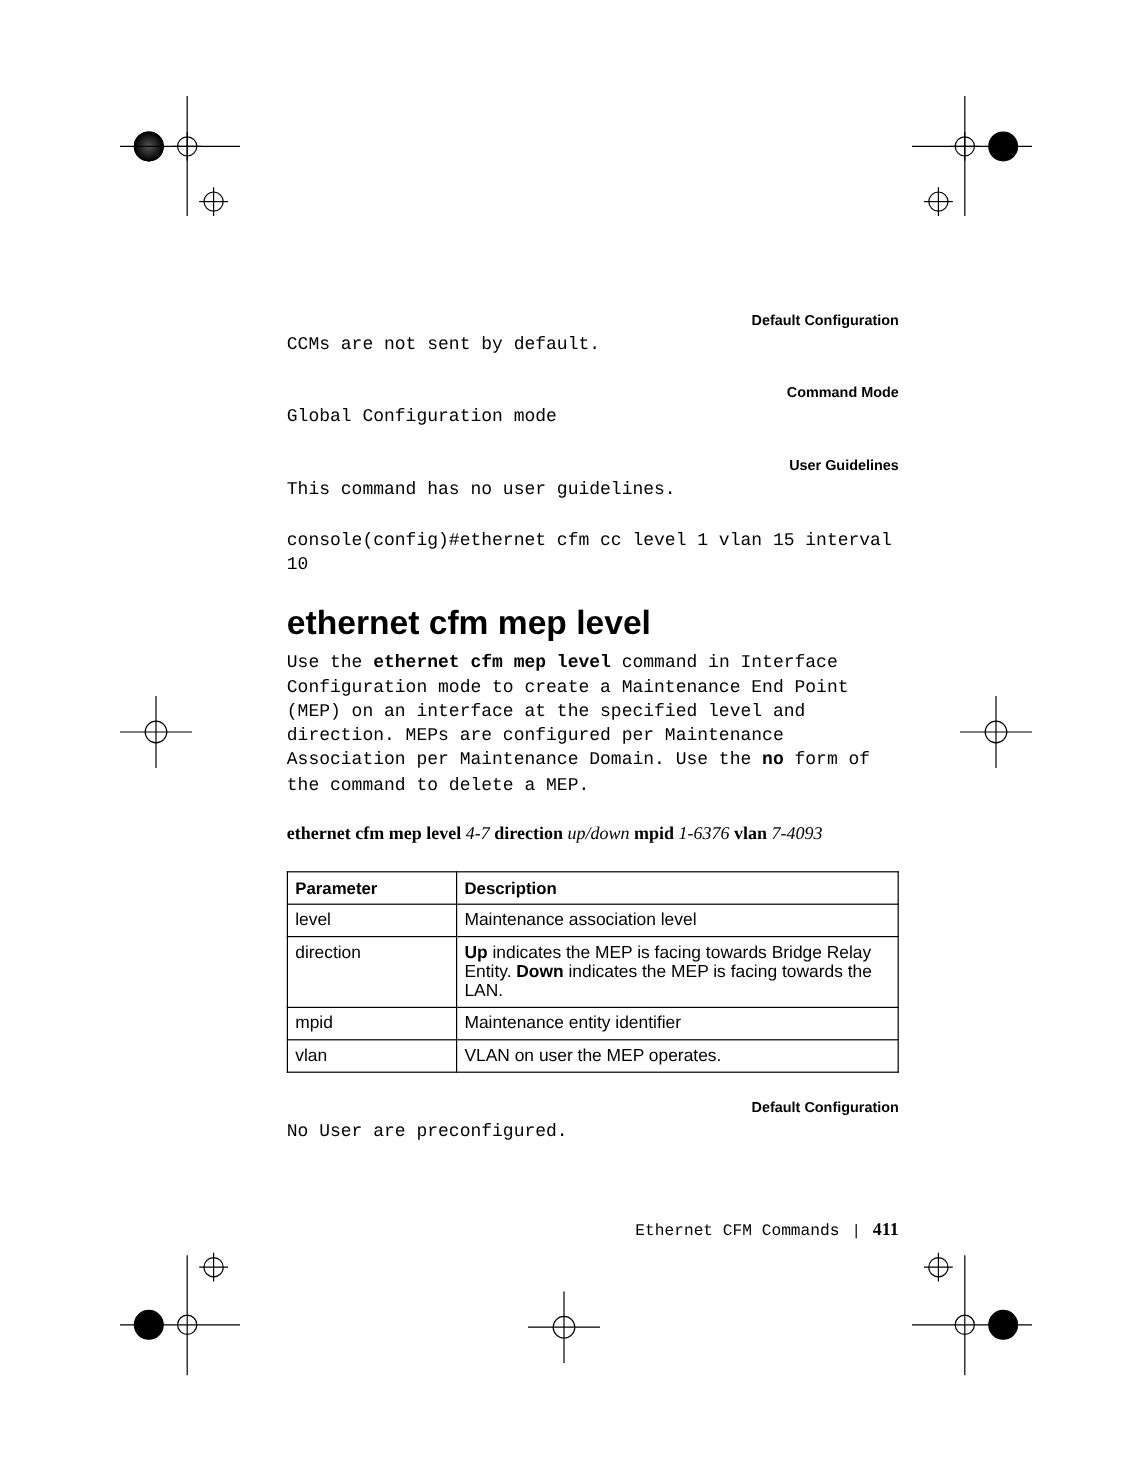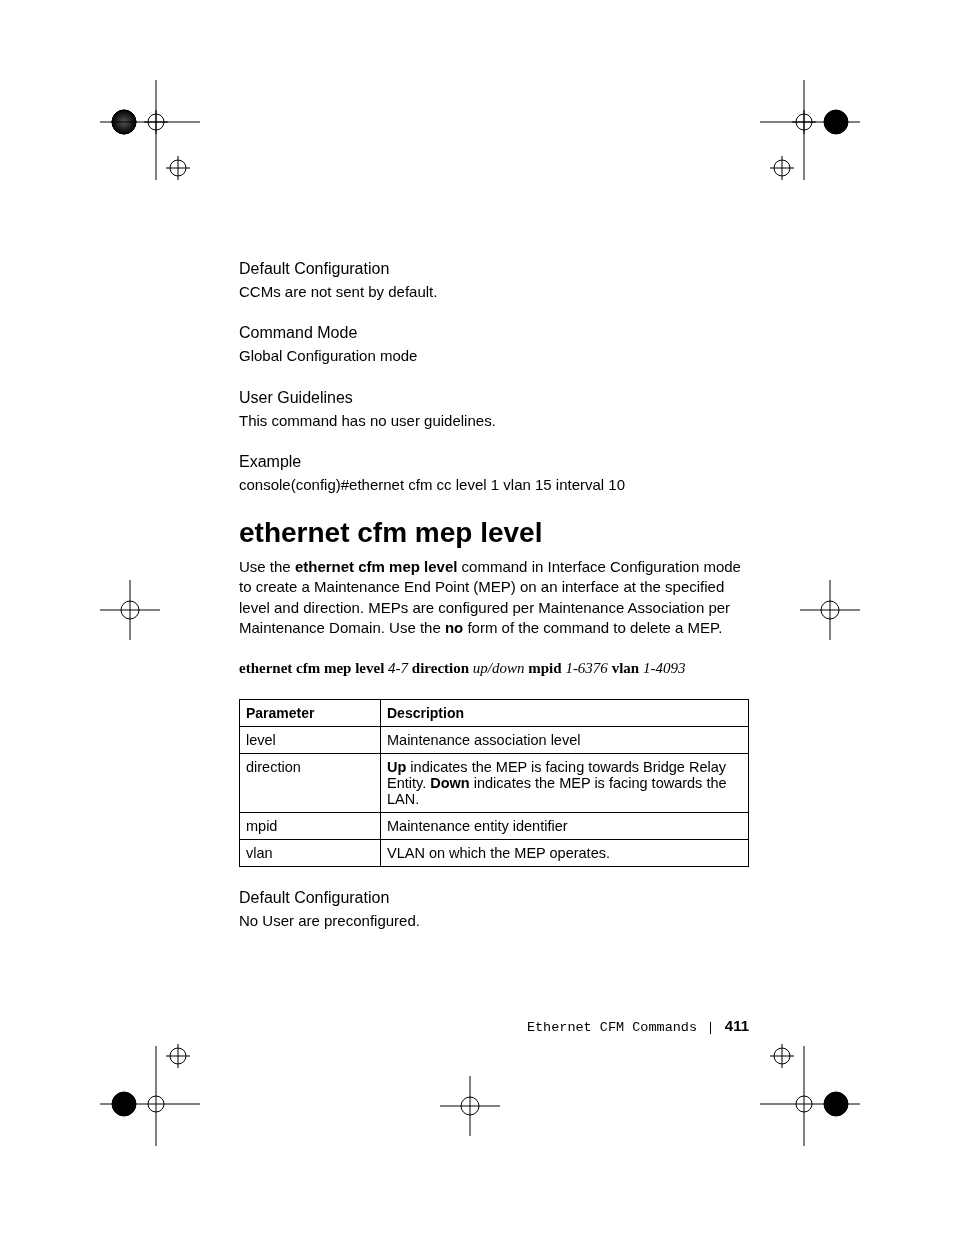--- a/index.html
+++ b/index.html
@@ -15,26 +15,27 @@
   }
   .content {
     position: absolute;
     left: 239px;
     top: 260px;
     width: 510px;
   }
   .section-head {
     font-family: "Arial Narrow", Arial, "Helvetica Neue", sans-serif;
     font-stretch: condensed;
-    font-weight: 400;
-    font-size: 16px;
+    font-weight: 700;
+    font-size: 12px;
     margin: 0 0 4px 0;
+    text-align: right;
   }
   .body-text {
-    font-family: Liberation Sans, sans-serif;
+    font-family: Liberation Mono, monospace;
     font-size: 15px;
     line-height: 1.35;
     margin: 0 0 22px 0;
   }
   .cmd-title {
     font-family: "Arial Narrow", Arial, "Helvetica Neue", sans-serif;
     font-stretch: condensed;
     font-weight: 700;
     font-size: 28px;
     margin: 6px 0 8px 0;
@@ -81,21 +82,21 @@
   }
   .footer .sep {
     display: inline-block;
     width: 1px;
     height: 12px;
     background: #000;
     vertical-align: middle;
     margin: 0 10px;
   }
   .footer .page {
-    font-family: Liberation Sans, sans-serif;
+    font-family: Liberation Serif, serif;
     font-weight: 700;
     font-size: 15px;
   }
 
   
   .mark { position: absolute; }
   .mark svg { display: block; }
   .mark-tl    { left: 100px; top: 80px; }
   .mark-tr    { left: 760px; top: 80px; }
   .mark-bl    { left: 100px; top: 1036px; }
@@ -111,27 +112,26 @@
 
   <div class="section-head">Default Configuration</div>
   <p class="body-text">CCMs are not sent by default.</p>
 
   <div class="section-head">Command Mode</div>
   <p class="body-text">Global Configuration mode</p>
 
   <div class="section-head">User Guidelines</div>
   <p class="body-text">This command has no user guidelines.</p>
 
-  <div class="section-head">Example</div>
   <p class="body-text">console(config)#ethernet cfm cc level 1 vlan 15 interval 10</p>
 
   <div class="cmd-title">ethernet cfm mep level</div>
   <p class="body-text">Use the <b>ethernet cfm mep level</b> command in Interface Configuration mode to create a Maintenance End Point (MEP) on an interface at the specified level and direction. MEPs are configured per Maintenance Association per Maintenance Domain. Use the <b>no</b> form of the command to delete a MEP.</p>
 
-  <p class="syntax-line"><span class="kw">ethernet cfm mep level</span> <span class="arg">4-7</span> <span class="kw">direction</span> <span class="arg">up/down</span> <span class="kw">mpid</span> <span class="arg">1-6376</span> <span class="kw">vlan</span> <span class="arg">1-4093</span></p>
+  <p class="syntax-line"><span class="kw">ethernet cfm mep level</span> <span class="arg">4-7</span> <span class="kw">direction</span> <span class="arg">up/down</span> <span class="kw">mpid</span> <span class="arg">1-6376</span> <span class="kw">vlan</span> <span class="arg">7-4093</span></p>
 
 
   <table class="param">
     <thead>
       <tr>
         <th style="width:128px">Parameter</th>
         <th>Description</th>
       </tr>
     </thead>
     <tbody>
@@ -142,21 +142,21 @@
       <tr>
         <td>direction</td>
         <td><b>Up</b> indicates the MEP is facing towards Bridge Relay Entity. <b>Down</b> indicates the MEP is facing towards the LAN.</td>
       </tr>
       <tr>
         <td>mpid</td>
         <td>Maintenance entity identifier</td>
       </tr>
       <tr>
         <td>vlan</td>
-        <td>VLAN on which the MEP operates.</td>
+        <td>VLAN on user the MEP operates.</td>
       </tr>
     </tbody>
   </table>
 
   <div class="section-head">Default Configuration</div>
   <p class="body-text">No User are preconfigured.</p>
 </div>
 
 <div class="footer">
   <span class="chapter">Ethernet CFM Commands</span>

